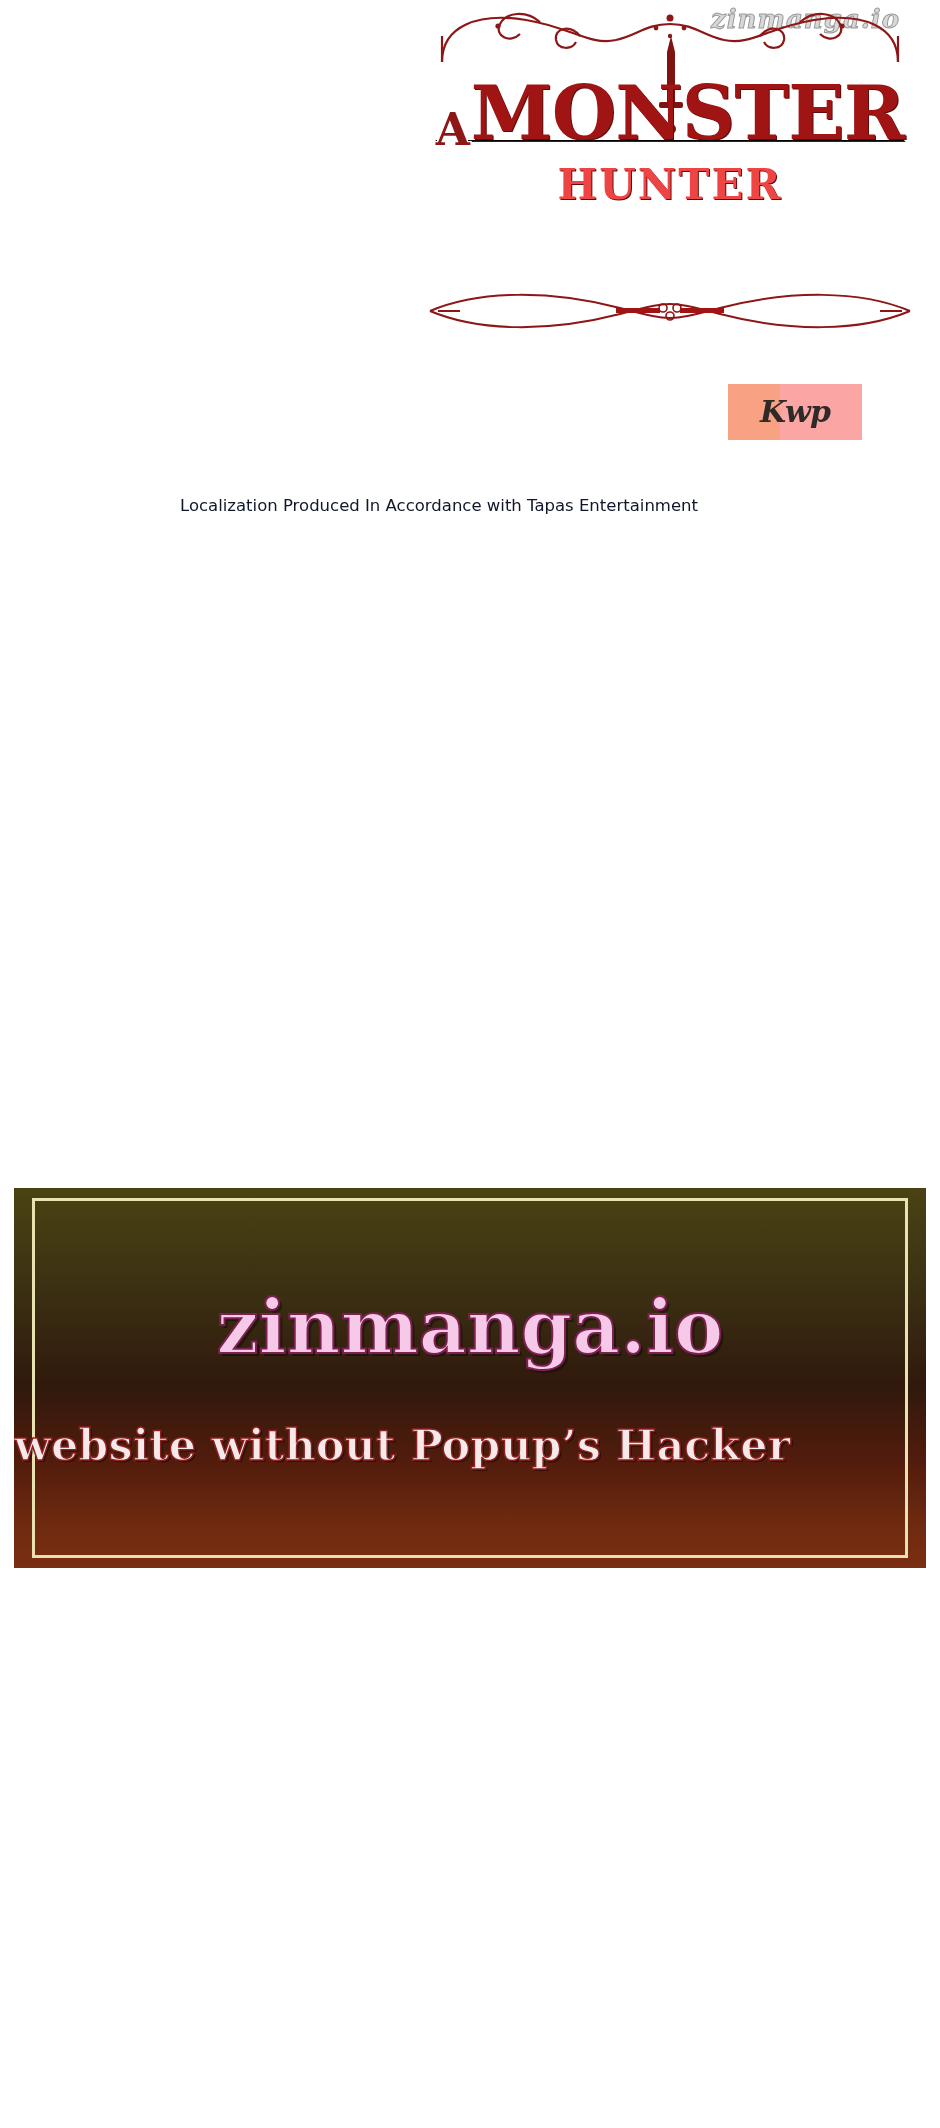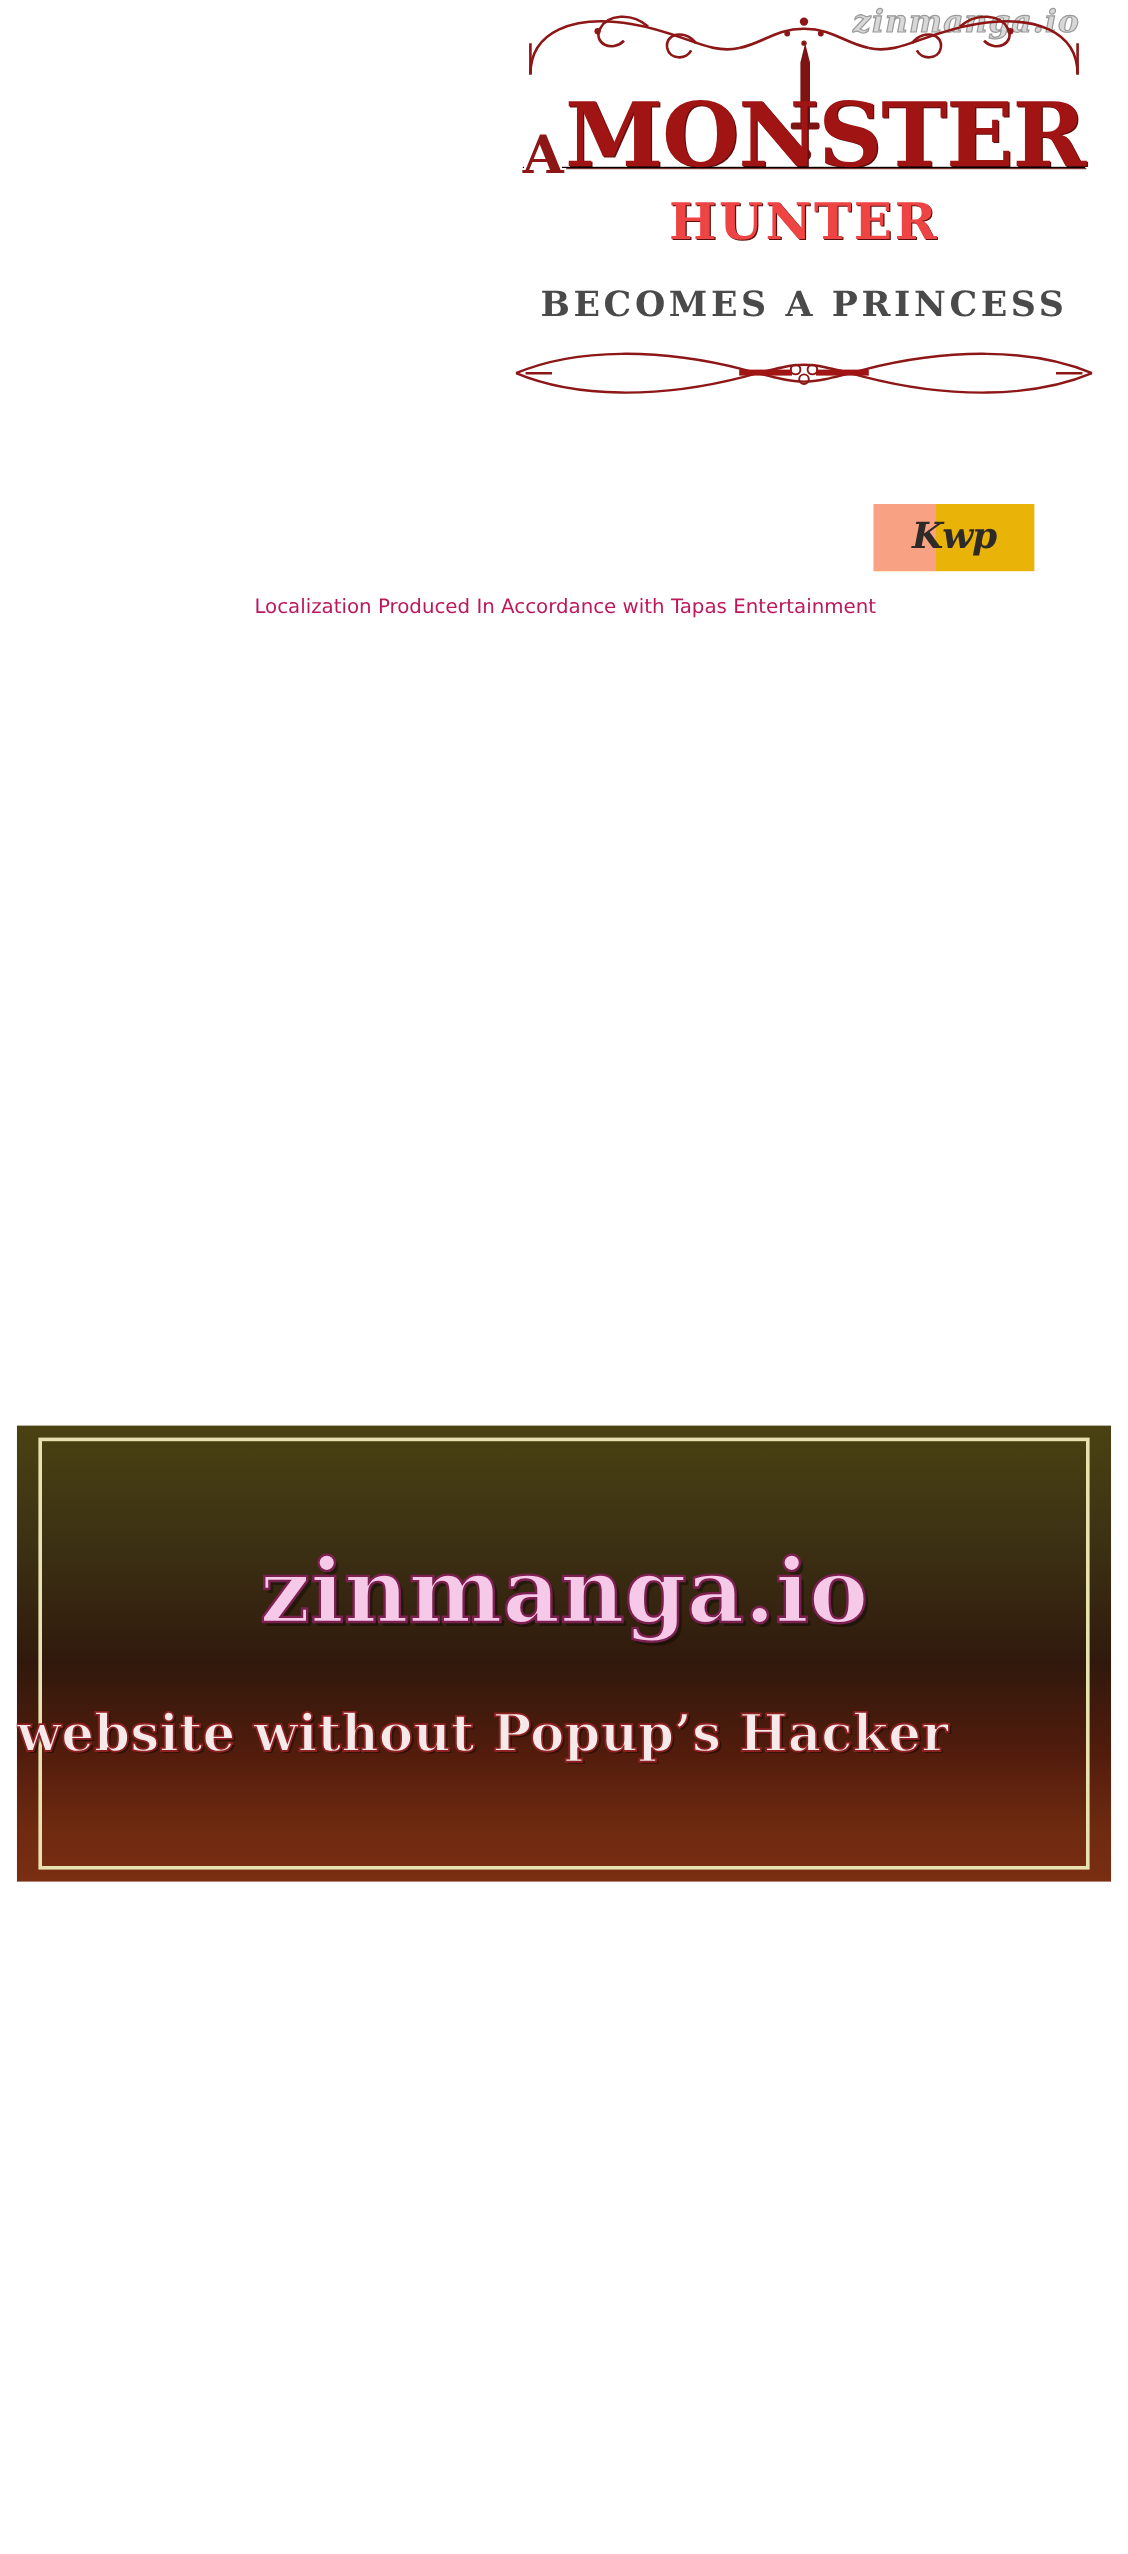--- a/index.html
+++ b/index.html
@@ -116,23 +116,22 @@
     height: 100px;
   }
 
   
   .publisher-badge {
     position: absolute;
     left: 728px;
     top: 384px;
     width: 134px;
     height: 56px;
-    background: #eab308;
+    background: #fca5a5;
     overflow: hidden;
-    margin-top: 36px;
   }
   .publisher-badge .peach {
     position: absolute;
     left: 0;
     top: 0;
     width: 52px;
     height: 56px;
     background: #f9a183;
   }
   .publisher-badge .kwp {
@@ -153,23 +152,22 @@
 
   
   .localization-note {
     position: absolute;
     left: 0;
     top: 496px;
     width: 878px;
     text-align: center;
     font-family: "DejaVu Sans", sans-serif;
     font-size: 16.5px;
-    color: #be185d;
-    white-space: nowrap;
-    padding-left: 32px;
+    color: #0f172a;
+    white-space: nowrap;
   }
 
   
   .bottom-banner {
     position: absolute;
     left: 8px;
     top: 1188px;
     width: 924px;
     height: 380px;
     background: linear-gradient(180deg, #4a4212 0%, #3b2f13 28%, #30190c 52%, #521c0c 72%, #6e2a10 88%, #7a2e12 100%);
@@ -254,21 +252,20 @@
   </svg>
 
   <div class="title-line1">
     <span class="title-a">A</span><span class="title-monster">MONSTER</span>
   </div>
 
   <div class="title-line2">
     <span class="title-hunter">HUNTER</span>
   </div>
 
-  <div class="title-sub">BECOMES A PRINCESS</div>
 
   <svg class="flourish-bottom" viewBox="0 0 500 46">
     <g fill="none" stroke="#8d1616" stroke-width="2">
       <path d="M10 23 C60 2 130 2 200 20 C230 28 240 30 250 30"></path>
       <path d="M10 23 C60 44 130 44 200 26 C230 18 240 16 250 16"></path>
       <path d="M490 23 C440 2 370 2 300 20 C270 28 260 30 250 30"></path>
       <path d="M490 23 C440 44 370 44 300 26 C270 18 260 16 250 16"></path>
       <path d="M18 23 L40 23"></path>
       <path d="M460 23 L482 23"></path>
     </g>

